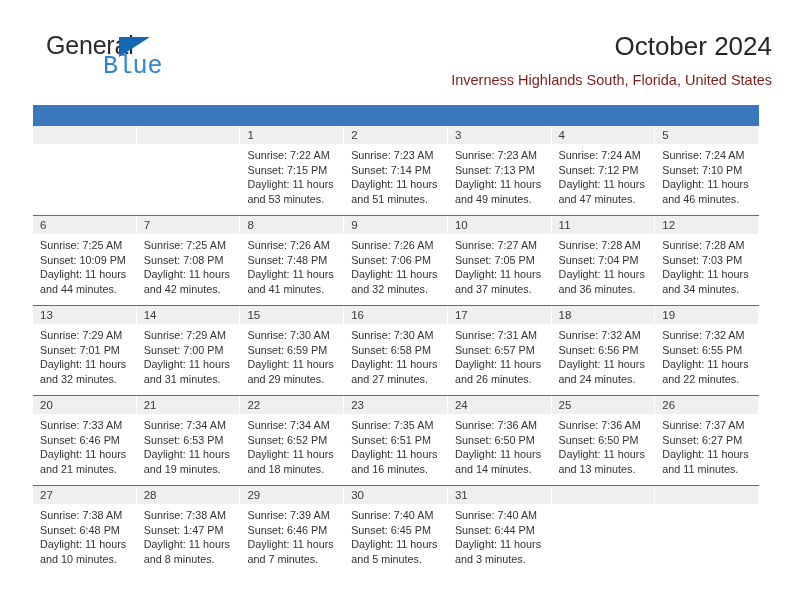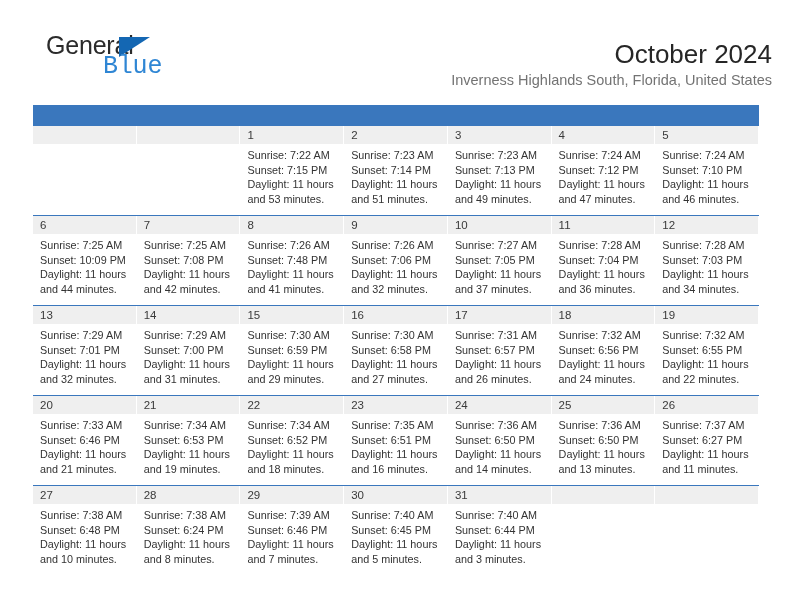--- a/index.html
+++ b/index.html
@@ -64,34 +64,34 @@
     font-size: 25px;
     line-height: 26px;
     color: #2f86d4;
     letter-spacing: -0.2px;
     font-family: Liberation Mono, monospace;
   }
 
   .title {
     position: absolute;
     right: 0;
-    top: 8px;
+    top: 0;
     font-size: 26px;
     line-height: 32px;
     color: #262626;
     text-align: right;
     white-space: nowrap;
   }
   .subtitle {
     position: absolute;
     right: 0;
     top: 40px;
     font-size: 14.5px;
     line-height: 20px;
-    color: #737373;
+    color: #7f1d1d;
     text-align: right;
     white-space: nowrap;
   }
 
   
   .calendar {
     position: absolute;
     left: 33px;
     top: 105px;
     width: 726px;
@@ -441,21 +441,21 @@
               <div class="day-line">Sunrise: 7:38 AM</div>
               <div class="day-line">Sunset: 6:48 PM</div>
               <div class="day-line">Daylight: 11 hours</div>
               <div class="day-line">and 10 minutes.</div>
             </div>
           </div>
           <div class="day-cell">
             <div class="day-number">28</div>
             <div class="day-body">
               <div class="day-line">Sunrise: 7:38 AM</div>
-              <div class="day-line">Sunset: 6:24 PM</div>
+              <div class="day-line">Sunset: 1:47 PM</div>
               <div class="day-line">Daylight: 11 hours</div>
               <div class="day-line">and 8 minutes.</div>
             </div>
           </div>
           <div class="day-cell">
             <div class="day-number">29</div>
             <div class="day-body">
               <div class="day-line">Sunrise: 7:39 AM</div>
               <div class="day-line">Sunset: 6:46 PM</div>
               <div class="day-line">Daylight: 11 hours</div>

